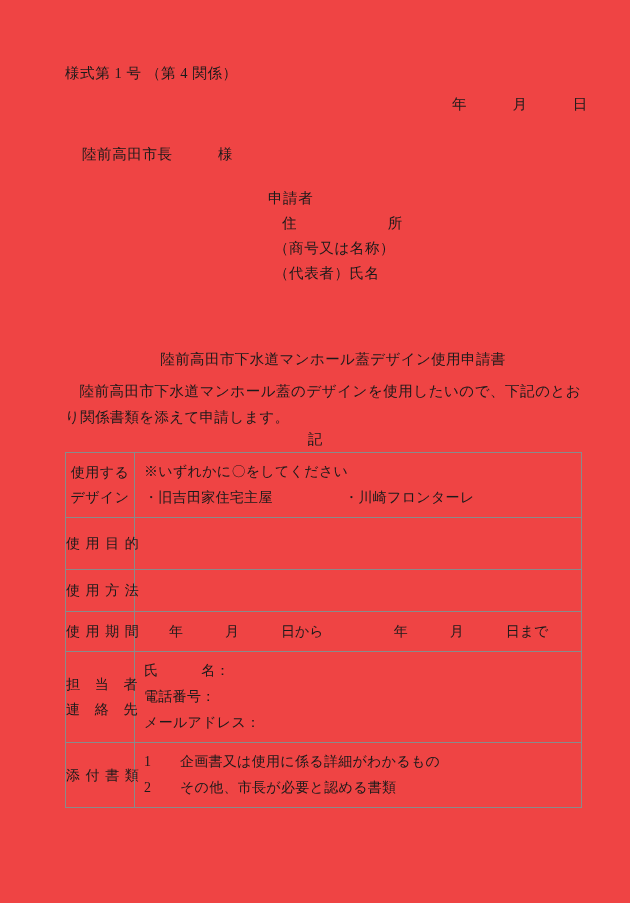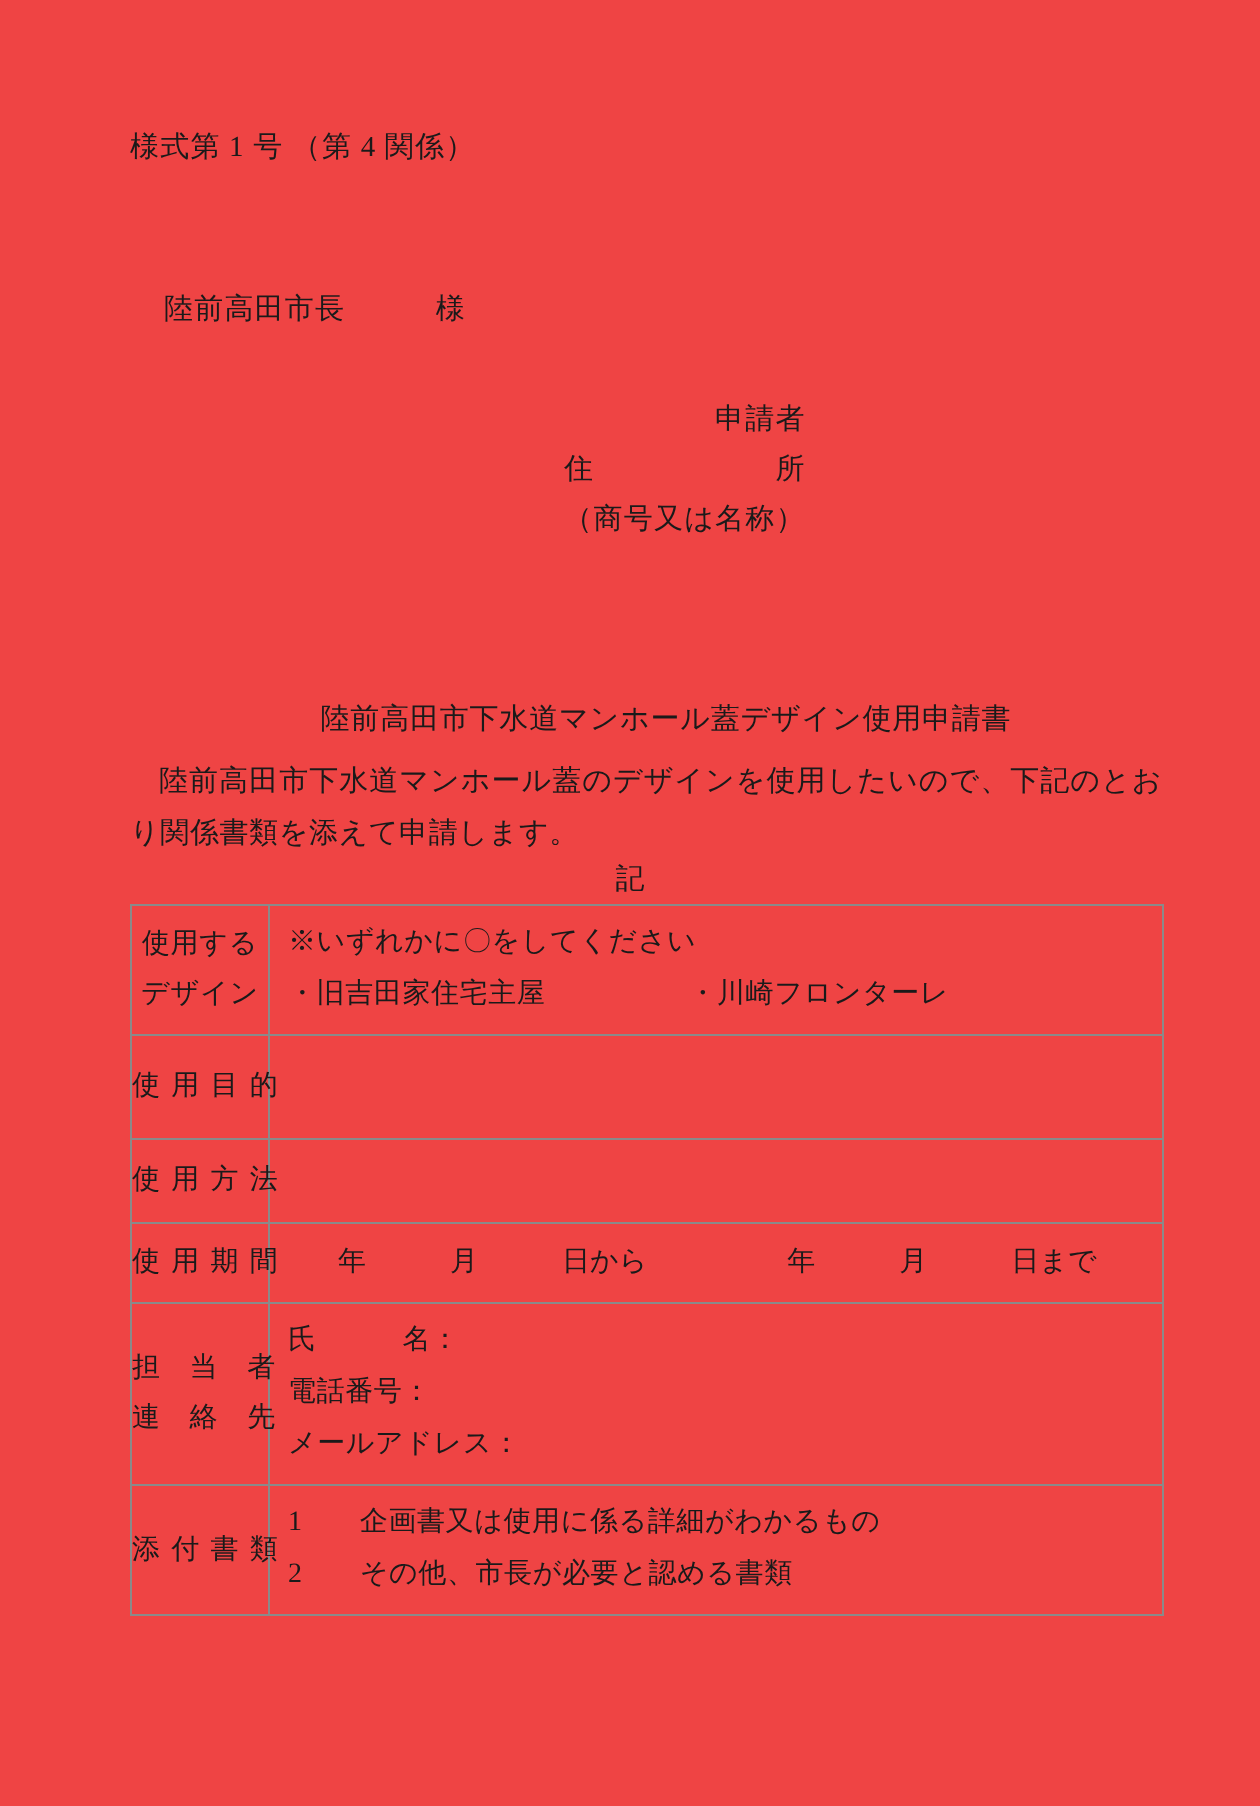--- a/index.html
+++ b/index.html
@@ -42,24 +42,23 @@
     left: 82px;
     top: 145px;
     font-size: 14.5px;
     letter-spacing: 0.6px;
     white-space: pre;
   }
 
   
   .applicant {
     left: 268px;
-    top: 198px;
-    font-size: 14.5px;
-    letter-spacing: 0.6px;
-    text-align: right;
+    top: 186px;
+    font-size: 14.5px;
+    letter-spacing: 0.6px;
   }
   .applicant .ap-line {
     line-height: 25px;
     white-space: pre;
   }
   .applicant .ap-indent1 { padding-left: 14px; font-family: Liberation Serif, serif; }
   .applicant .ap-indent2 { padding-left: 6px; }
 
   
   .doc-title {
@@ -139,27 +138,29 @@
   .h-contact { height: 88px; }
   .h-attach  { height: 56px; }
 </style>
 </head>
 <body>
 
 <div class="page">
 
   <div class="abs form-no">様式第 1 号 （第 4 関係）</div>
 
+  <div class="abs date-line">年　　　月　　　日</div>
 
   <div class="abs addressee">陸前高田市長　　　様</div>
 
   <div class="abs applicant">
     <div class="ap-line">申請者</div>
     <div class="ap-line ap-indent1">住　　　　　　所</div>
     <div class="ap-line ap-indent2">（商号又は名称）</div>
+    <div class="ap-line ap-indent2">（代表者）氏名</div>
   </div>
 
   <div class="abs doc-title">陸前高田市下水道マンホール蓋デザイン使用申請書</div>
 
   <div class="abs body-text">陸前高田市下水道マンホール蓋のデザインを使用したいので、下記のとおり関係書類を添えて申請します。</div>
 
   <div class="abs ki-mark">記</div>
 
   <table class="abs form-table">
     <colgroup>

